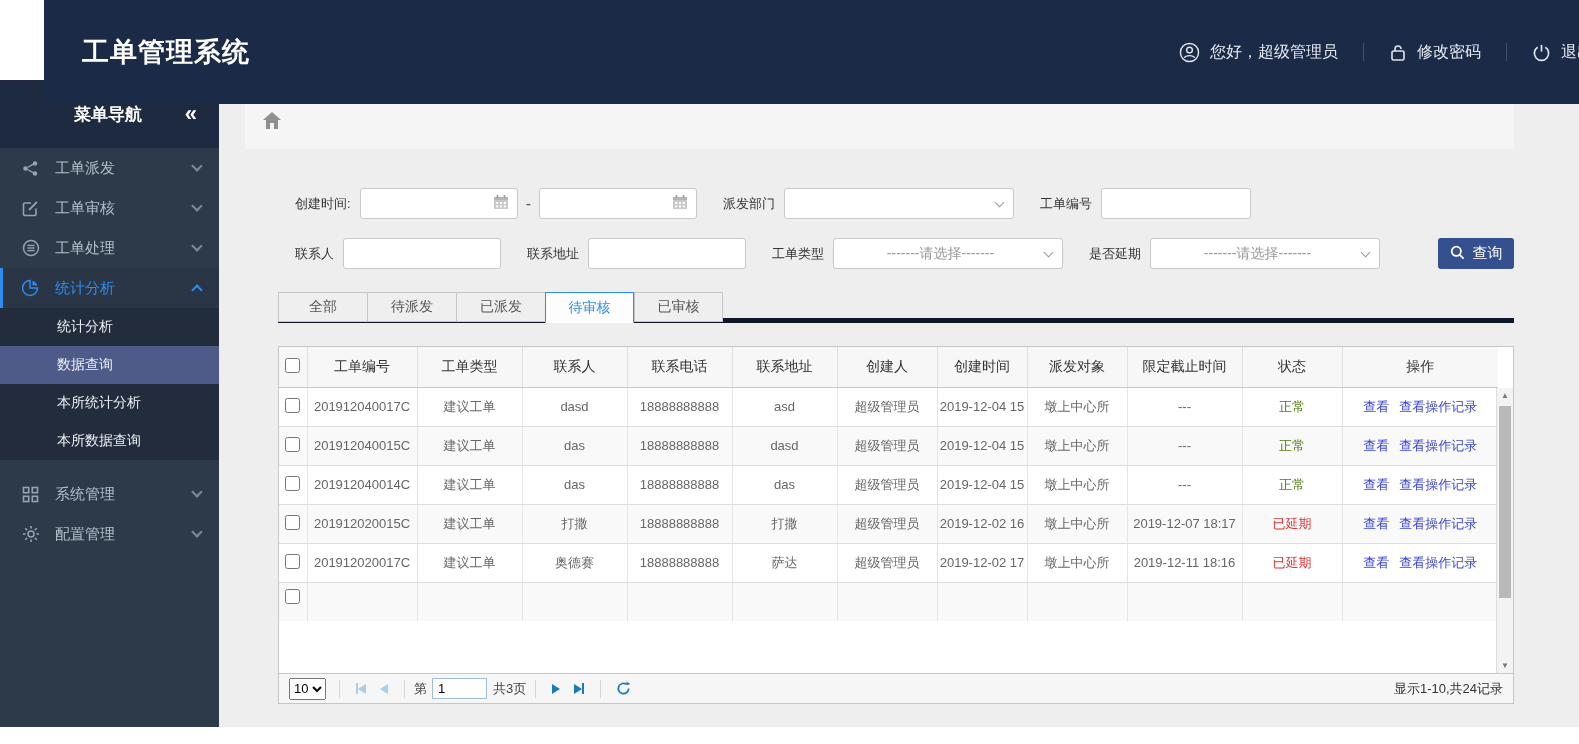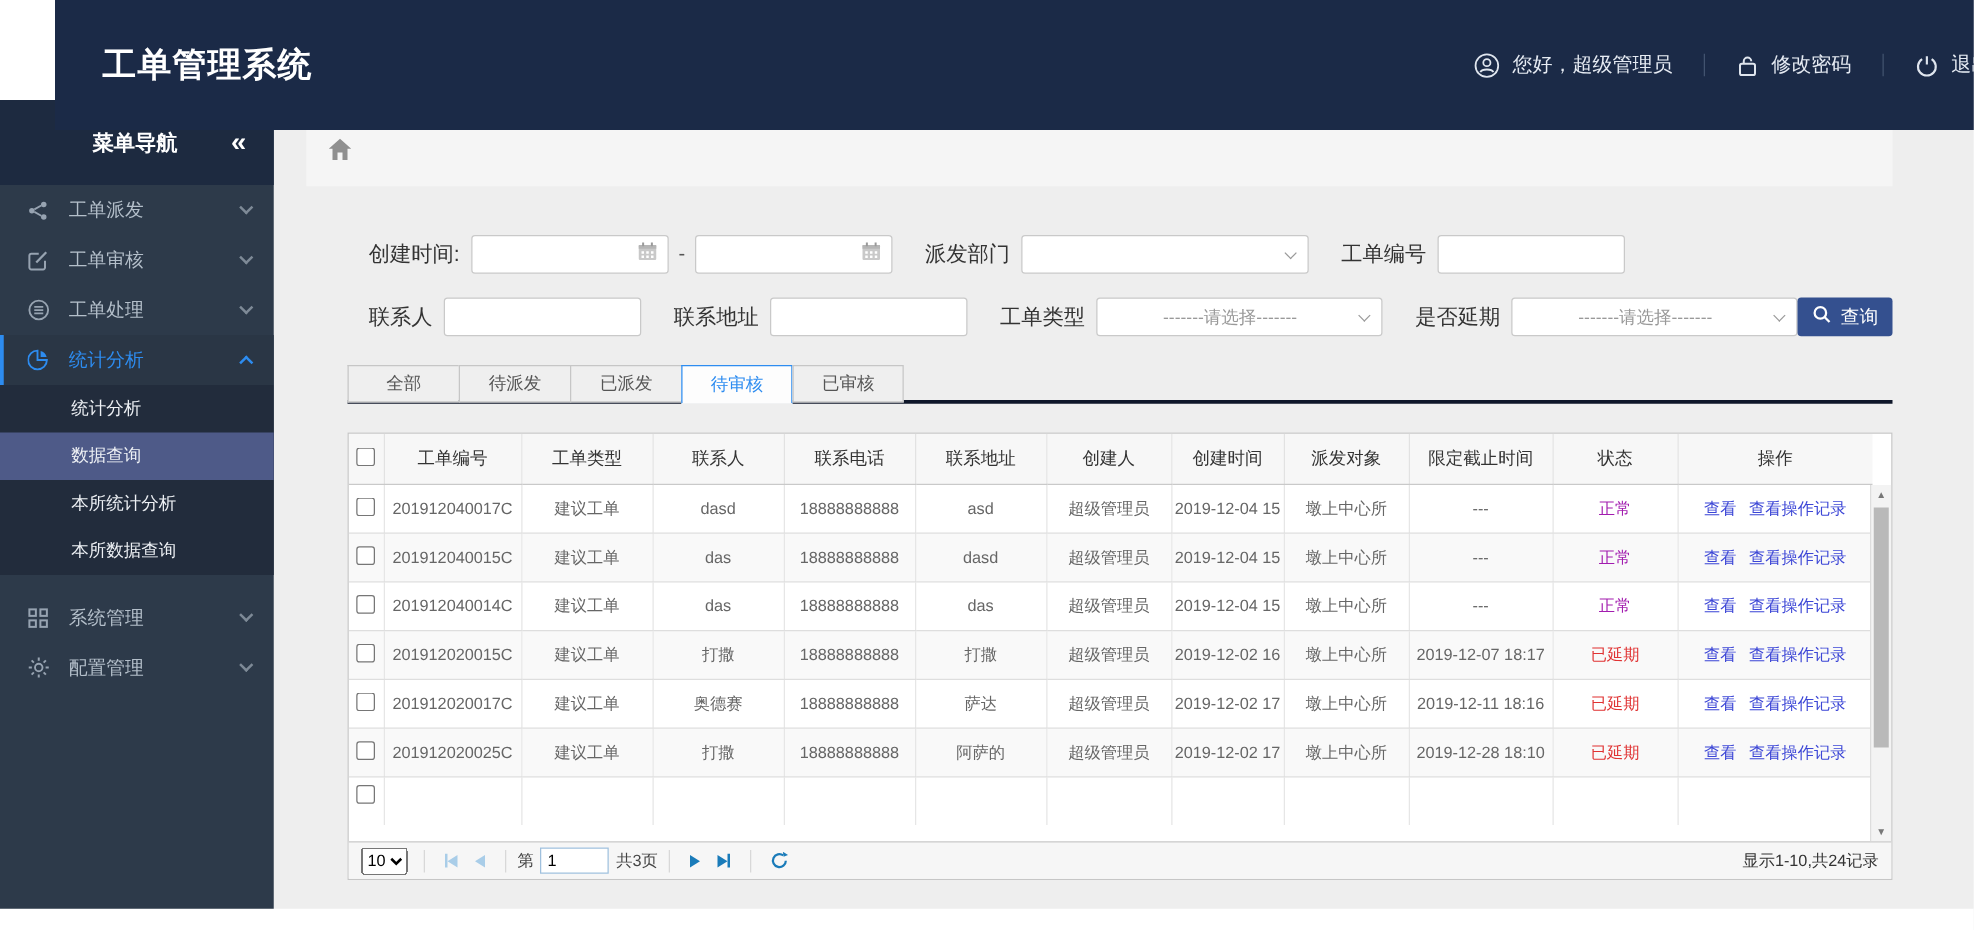--- a/index.html
+++ b/index.html
@@ -30,45 +30,45 @@
   .submenu-item { height:38px; display:flex; align-items:center; padding-left:57px; color:#eef1f5; font-size:14px; cursor:pointer; }
   .submenu-item.selected { background:#4e5a88; }
   .menu-group-lower { margin-top:14px; }
   
   .main { position:absolute; left:219px; top:80px; width:1360px; height:647px; background:#eeeeee; }
   .breadcrumb { position:absolute; left:26px; top:15px; width:1269px; height:54px; background:#f5f5f5; display:flex; align-items:center; padding-left:17px; }
   
   .filter-row { position:absolute; display:flex; align-items:center; }
   .filter-row1 { left:50px; top:108px; width:1245px; }
   .filter-row2 { left:50px; top:158px; width:1245px; }
-  .f-label { font-size:17px; color:#333; margin:0 9px 0 26px; white-space:nowrap; }
+  .f-label { font-size:13px; color:#333; margin:0 9px 0 26px; white-space:nowrap; }
   .input-box, .select-box { height:31px; background:#fff; border:1px solid #c9c9c9; border-radius:3px; }
   .date-box { width:158px; display:flex; align-items:center; justify-content:flex-end; padding-right:8px; cursor:text; }
   .text-input { width:158px; padding:0 8px; font-size:14px; color:#333; outline:none; font-family:inherit; }
   .text-input.w150 { width:150px; }
   .select-box { display:flex; align-items:center; padding:0 10px; color:#999; font-size:14px; cursor:pointer; }
   .select-box .sel-text { flex:1; text-align:center; white-space:nowrap; overflow:hidden; }
   .select-box.w230 { width:230px; }
   .sel-chev { width:7px; height:7px; border-right:1.5px solid #999; border-bottom:1.5px solid #999; transform:rotate(45deg); margin-left:8px; margin-top:-3px; flex:none; }
   .range-dash { margin:0 8px; color:#555; }
   .query-btn { margin-left:auto; width:76px; height:31px; background:#34508f; color:#fff; border-radius:3px; display:flex; align-items:center; justify-content:center; gap:8px; font-size:15px; cursor:pointer; }
   
-  .tabs { position:absolute; left:59px; top:212px; width:1236px; height:31px; display:flex; border-bottom:3px solid #0f172a; }
+  .tabs { position:absolute; left:59px; top:212px; width:1236px; height:31px; display:flex; border-bottom:5px solid #0f172a; }
   .tab { width:89px; height:30px; background:#efefef; border:1px solid #c6c6c6; border-right:none; display:flex; align-items:center; justify-content:center; font-size:14px; color:#555; cursor:pointer; }
   .tab:nth-child(5) { border-right:1px solid #c6c6c6; }
   .tab.active { background:#fdfdfd; border:1px solid #2d8cf0 !important; border-bottom:1px solid #fdfdfd !important; height:31px; color:#2d8cf0; }
   
   .grid { position:absolute; left:59px; top:266px; width:1236px; background:#fff; border:1px solid #c6c6c6; }
   .grid-scroll { height:326px; overflow:hidden; position:relative; }
   table.wo { border-collapse:collapse; table-layout:fixed; width:1219px; }
   .wo th { height:40px; background:#f7f7f7; border-bottom:1px solid #c9c9c9; border-right:1px solid #e2e2e2; font-size:14px; font-weight:normal; color:#333; text-align:center; white-space:nowrap; overflow:hidden; }
   .wo td { height:39px; border-bottom:1px solid #dedede; border-right:1px solid #e6e6e6; font-size:13px; color:#666; text-align:center; white-space:nowrap; overflow:hidden; background:#fff; }
   .wo tbody tr:nth-child(even) td { background:#f9f9f9; }
   .wo td:last-child, .wo th:last-child { border-right:none; }
-  .status-blue { color:#a21caf; }
+  .status-blue { color:#4d7c0f; }
   .status-red  { color:#e03333; }
   .op-link { color:#3c46d6; cursor:pointer; margin:0 5px; }
   input[type=checkbox] { width:15px; height:15px; cursor:pointer; }
   tr.ghost td { vertical-align:top; border-bottom:none; }
   tr.ghost input { margin-top:6px; }
   
   .vscroll { position:absolute; right:0; top:41px; bottom:0; width:17px; background:#f3f3f3; border-left:1px solid #ddd; }
   .vs-arrow { position:absolute; left:0; width:16px; text-align:center; font-size:8px; color:#777; cursor:pointer; }
   .vs-up { top:3px; } .vs-down { bottom:3px; }
   .vs-thumb { position:absolute; left:2px; width:12px; top:18px; height:192px; background:#b9b9b9; cursor:pointer; }
@@ -433,34 +433,20 @@
               <td>奥德赛</td>
               <td>18888888888</td>
               <td>萨达</td>
               <td>超级管理员</td>
               <td>2019-12-02 17</td>
               <td>墩上中心所</td>
               <td>2019-12-11 18:16</td>
               <td><span class="status-red">已延期</span></td>
               <td class="op-cell"><span class="op-link">查看</span><span class="op-link">查看操作记录</span></td>
             </tr>
-            <tr class="grid-row">
-              <td class="cb-cell"><input type="checkbox" style=""></td>
-              <td>201912020025C</td>
-              <td>建议工单</td>
-              <td>打撒</td>
-              <td>18888888888</td>
-              <td>阿萨的</td>
-              <td>超级管理员</td>
-              <td>2019-12-02 17</td>
-              <td>墩上中心所</td>
-              <td>2019-12-28 18:10</td>
-              <td><span class="status-red">已延期</span></td>
-              <td class="op-cell"><span class="op-link">查看</span><span class="op-link">查看操作记录</span></td>
-            </tr>
             <tr class="grid-row ghost">
               <td class="cb-cell"><input type="checkbox" style=""></td>
               <td></td>
               <td></td>
               <td></td>
               <td></td>
               <td></td>
               <td></td>
               <td></td>
               <td></td>

